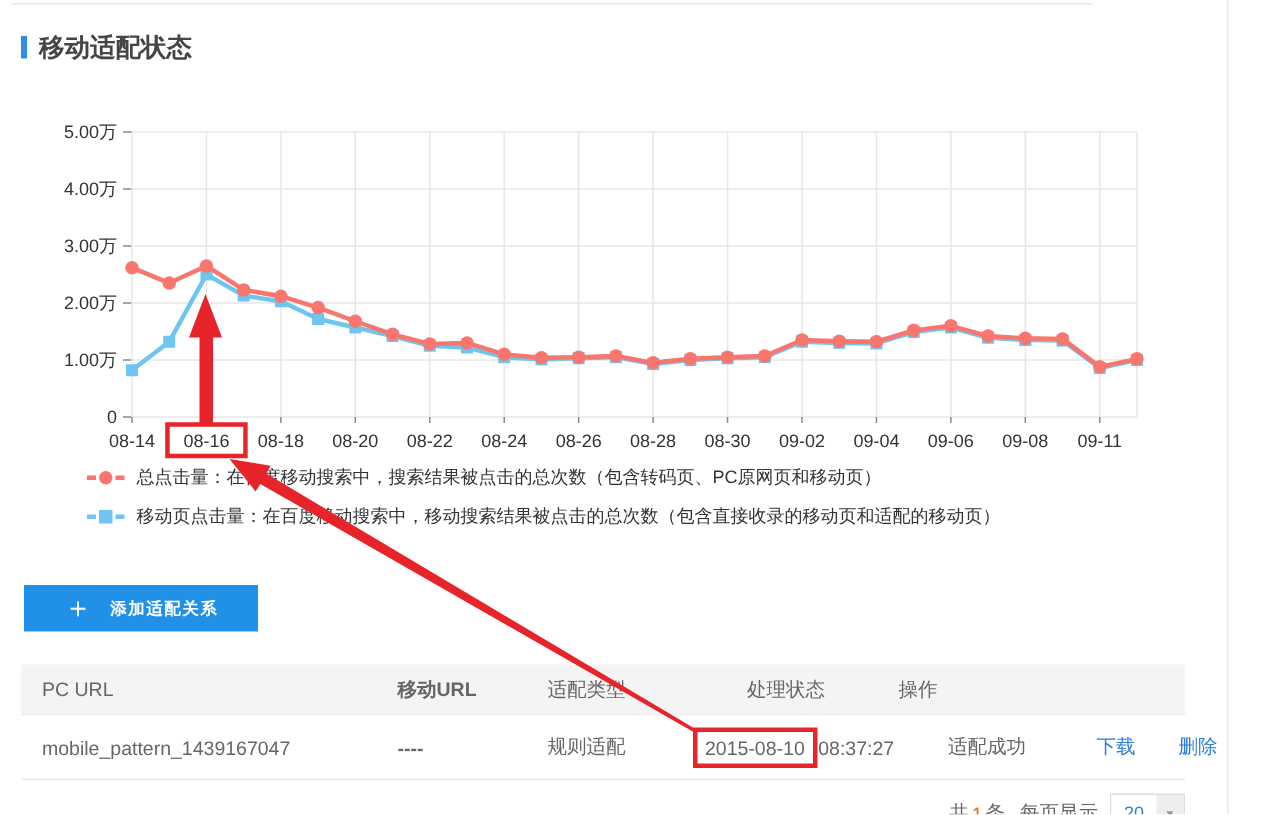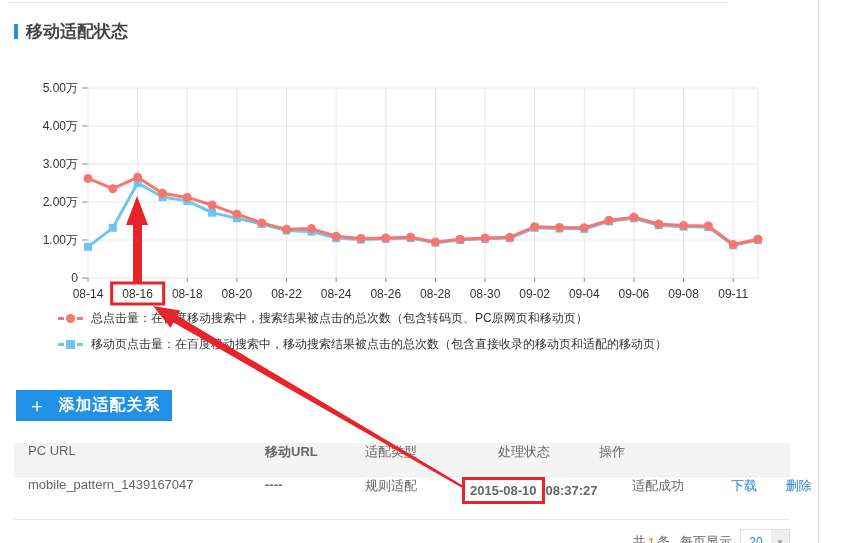--- a/index.html
+++ b/index.html
@@ -24,30 +24,30 @@
   .lcircle{width:9px;height:9px;border-radius:50%;margin:0 2px;}
   .lsquare{width:9px;height:9px;margin:0 2px;}
   .ltext{font-size:12px;color:#333;}
 
   .add-button{
     position:absolute;left:16px;top:390px;width:156px;height:31px;z-index:2;
     background:#2191e8;color:#fff;border:none;display:flex;align-items:center;
     justify-content:center;cursor:pointer;
   }
   .add-plus{font-size:19px;font-weight:normal;margin-right:12px;line-height:1;}
-  .add-label{font-size:16px;font-weight:bold;letter-spacing:1px;}
+  .add-label{font-size:11px;font-weight:bold;letter-spacing:1px;}
 
   .data-table{position:absolute;left:14px;top:443px;width:776px;z-index:2;font-size:13px;color:#666;}
-  .t-row{display:flex;}
+  .t-row{display:flex;align-items:center;}
   .t-head{background:#f4f4f4;height:33px;border-bottom:1px solid #ededed;}
   .t-body{height:42px;border-bottom:1px solid #e8e8e8;background:#fff;}
   .t-cell{padding-left:14px;box-sizing:border-box;white-space:nowrap;overflow:visible;}
   .c1{width:237px;} .c2{width:100px;font-weight:bold;} .c3{width:133px;} .c4{width:134px;} .c5{width:101px;font-family:Liberation Serif, serif;} .c6{width:71px;}
   .t-body .c6{padding-left:0;}
-  .date-wrap{margin-left:-36px;display:inline-flex;align-items:center;font-weight:bold;}
+  .date-wrap{margin-left:-36px;display:inline-flex;align-items:center;}
   .red-box{border:3px solid #e8242b;padding:3px 5px;display:inline-block;}
   .time-text{margin-left:1px;}
   .t-link{color:#2b7fd9;text-decoration:none;margin-right:13px;cursor:pointer;margin-left:12px;}
   .t-link:last-child{margin-right:0;}
 
   .pagination{
     position:absolute;left:0;top:529px;width:790px;z-index:2;
     display:flex;justify-content:flex-end;align-items:center;font-size:13px;color:#666;
   }
   .pg-count{color:#f60;margin:0 2px;}

